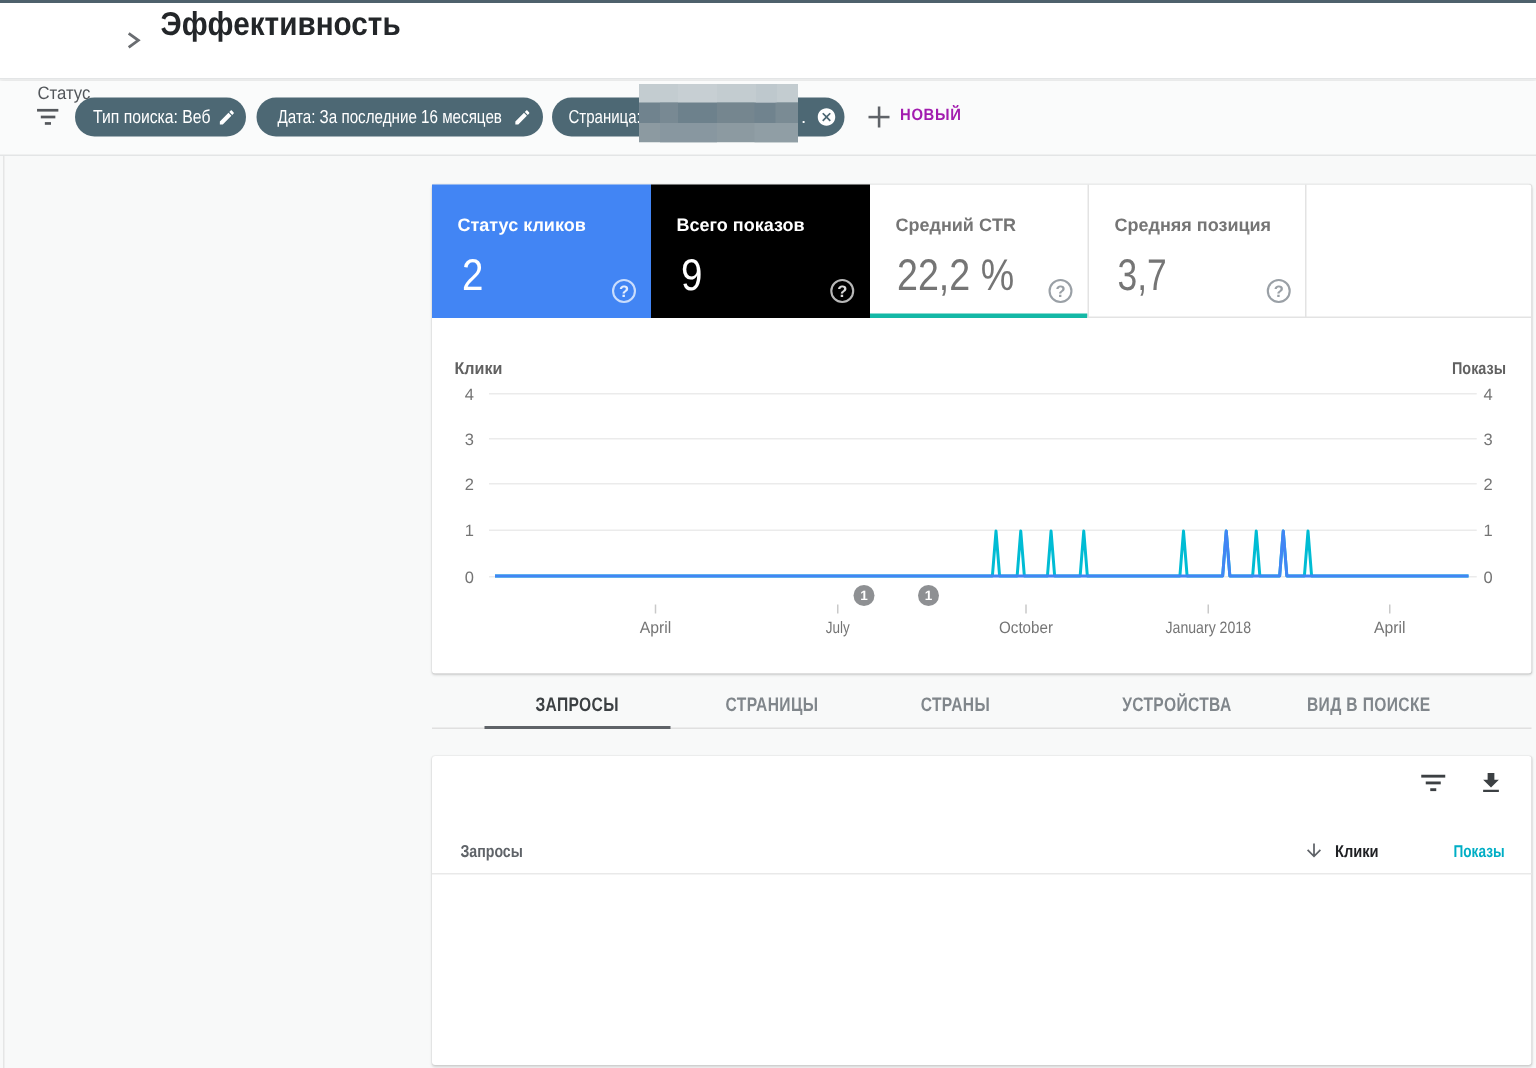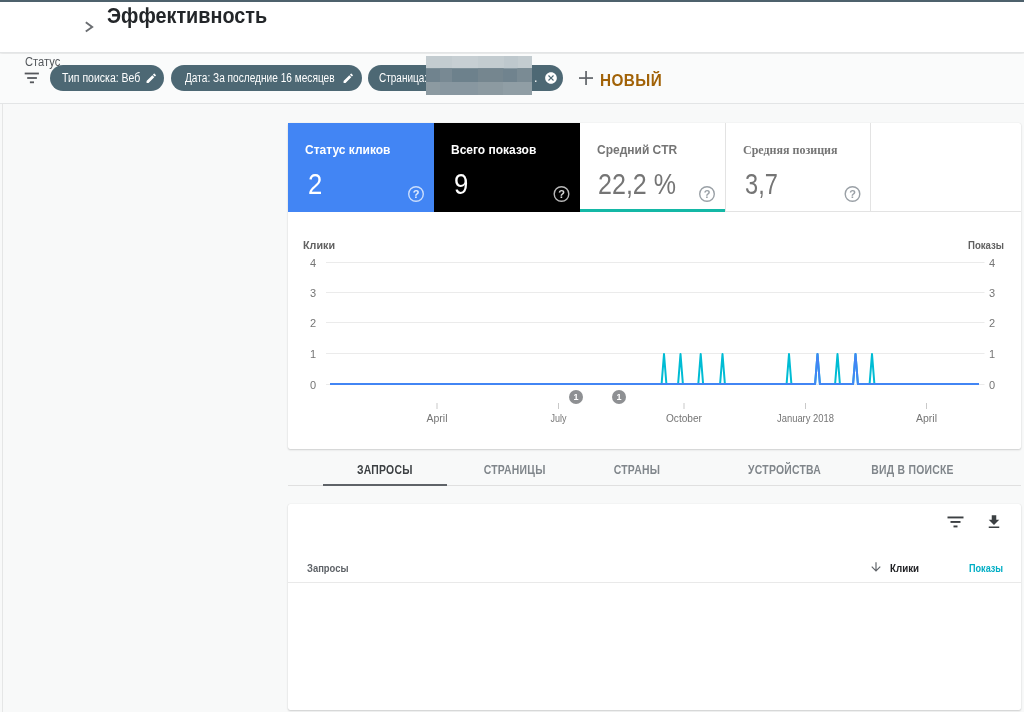--- a/index.html
+++ b/index.html
@@ -12,21 +12,21 @@
             border-top:2px solid #4e616c; border-bottom:1px solid #e3e5e6;
             box-shadow:0 1px 3px rgba(0,0,0,.1); }
   #crumb1 { left:25px; top:19px; z-index:6; font-size:12px; color:#53575b;margin-top:36px; }
   #crumb2 { left:107px; top:3px; z-index:6; font-size:22px; color:#232629; font-weight:bold; }
 
   
   #filterbar { left:0; top:54px; width:1024px; height:50px; background:#fafbfb;
                border-bottom:1px solid #e3e5e6; }
   .chip { position:absolute; top:65px; height:26px; background:#4d6874; border-radius:13px;
           color:#fff; font-size:12.5px; line-height:26px; white-space:nowrap; }
-  #newlbl { left:600px; top:71px; font-size:17px; font-weight:bold; color:#a16207; letter-spacing:.5px; }
+  #newlbl { left:600px; top:71px; font-size:11px; font-weight:bold; color:#a21caf; letter-spacing:.5px; }
 
   
   .card { position:absolute; background:#fff; border-radius:2px;
           box-shadow:0 0 1px rgba(0,0,0,.14), 0 1px 2px rgba(0,0,0,.16); }
   #card1 { left:288px; top:123px; width:733px; height:326px; }
   #card2 { left:288px; top:504px; width:733px; height:206px; }
 
   
   .tile { position:absolute; top:123px; height:89px; }
   .tlab { position:absolute; left:17px; top:20px; font-size:12px; font-weight:bold; }
@@ -108,21 +108,21 @@
 </div>
 <div class="tile" style="left:434px; width:146px; background:#000000;">
   <div class="tlab" style="color:#fff;">Всего показов</div>
   <div class="tnum" style="color:#fff; left:20px; transform:scaleX(.87);">9</div>
 </div>
 <div class="tile" style="left:580px; width:145px; border-bottom:3px solid #14b8a6;">
   <div class="tlab" style="color:#757575;">Средний CTR</div>
   <div class="tnum" style="color:#757575; left:18px; transform:scaleX(.85);">22,2 %</div>
 </div>
 <div class="tile" style="left:725px; width:146px; border-left:1px solid #e3e3e3; border-bottom:1px solid #e3e3e3;">
-  <div class="tlab" style="color:#757575;font-family:Liberation Serif, serif;">Средняя позиция</div>
+  <div class="tlab" style="color:#757575;">Средняя позиция</div>
   <div class="tnum" style="color:#757575; left:19px; transform:scaleX(.80);">3,7</div>
 </div>
 <div class="tile" style="left:870px; width:151px; border-left:1px solid #e3e3e3; border-bottom:1px solid #e3e3e3;"></div>
 
 <svg class="abs" style="left:0; top:0;" width="1024" height="712" viewBox="0 0 1024 712" id="chartsvg">
 
   <g fill="none" stroke="rgba(255,255,255,.72)" stroke-width="1.4">
     <circle cx="416" cy="194" r="7.3"></circle>
     <circle cx="561.5" cy="194" r="7.3"></circle>
   </g>

